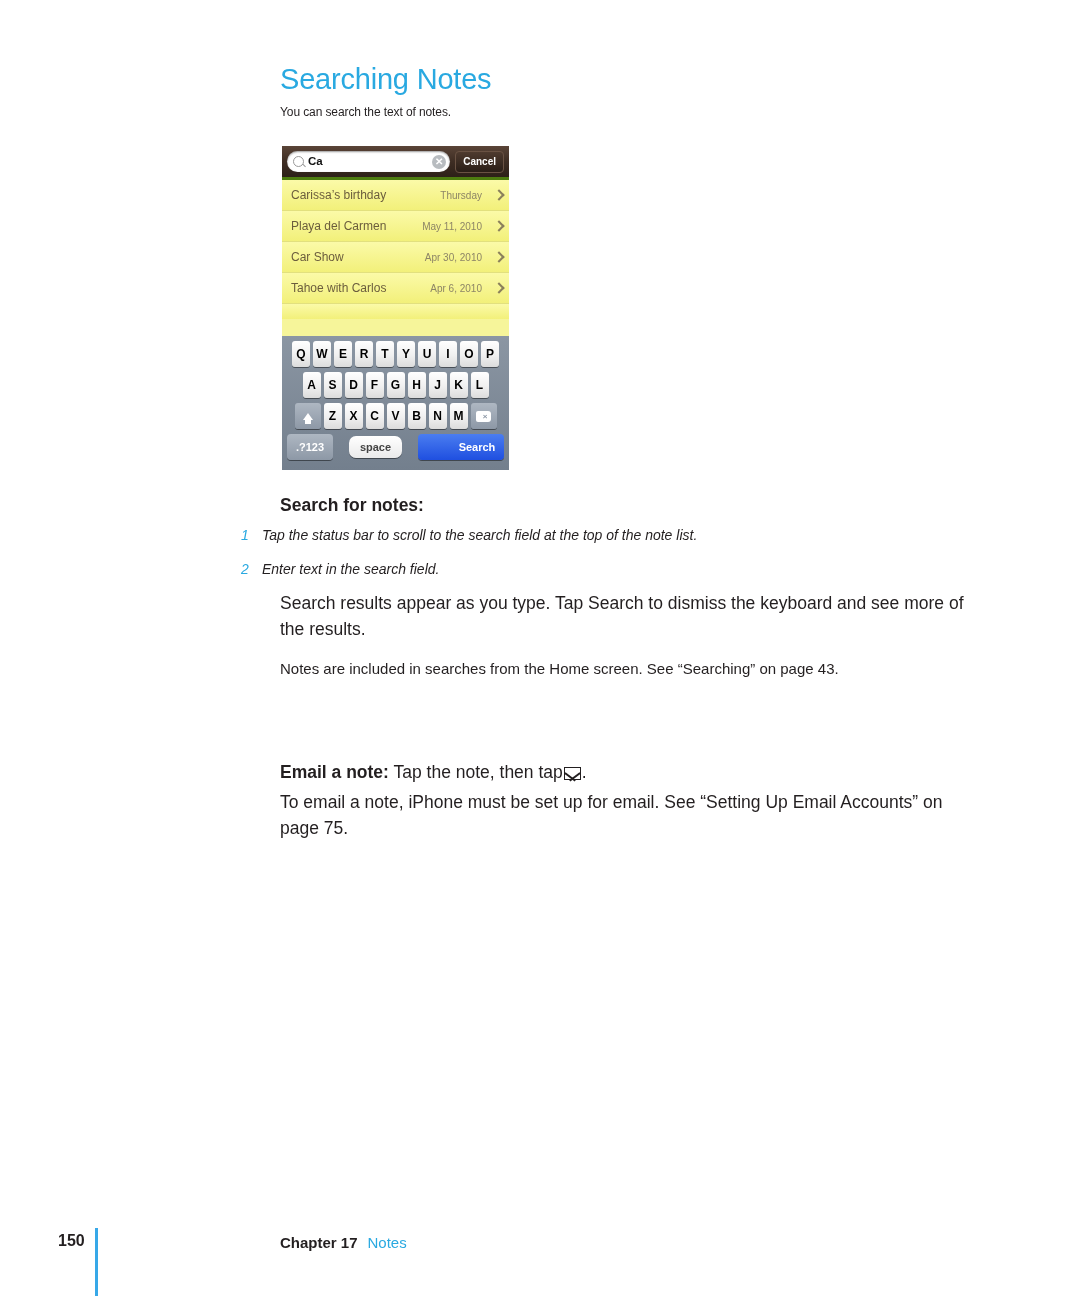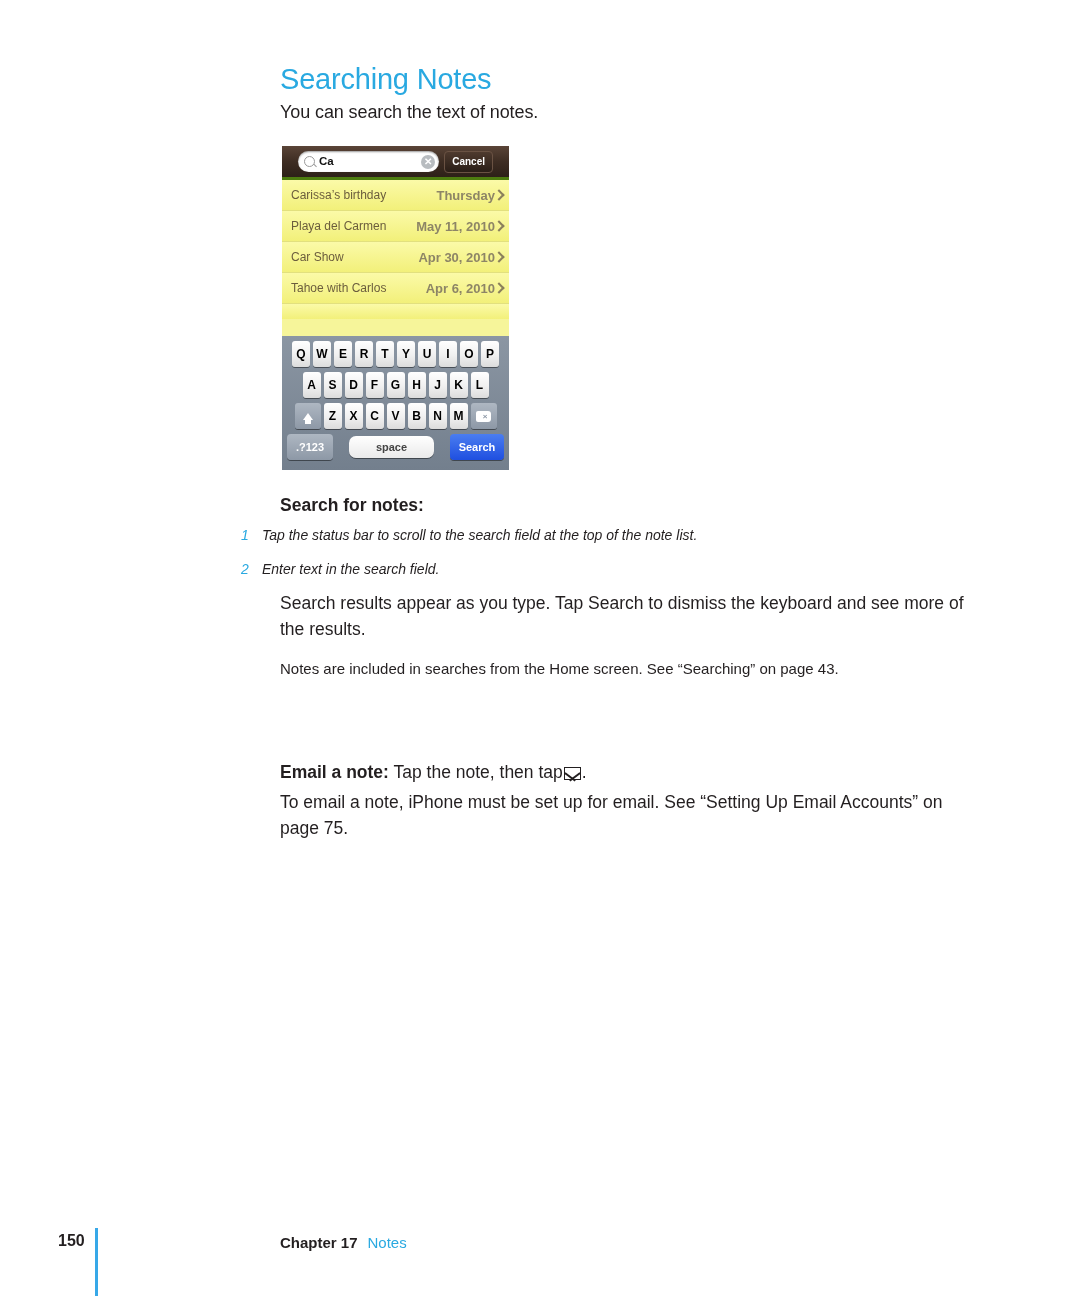--- a/index.html
+++ b/index.html
@@ -30,21 +30,21 @@
     color: #29a9e1;
     letter-spacing: -0.2px;
     white-space: nowrap;
   }
   #heading-searching { top: 63px; }
   #heading-emailing  { top: 721px; }
 
   .body-line {
     position: absolute;
     left: 280px;
-    font-size: 18px;
+    font-size: 12px;
     line-height: 24px;
     color: #231f20;
     letter-spacing: -0.1px;
     text-align: right;
   }
   #intro-line { top: 100px; white-space: nowrap; }
 
   .bold-lead {
     font-weight: bold;
   }
@@ -62,21 +62,21 @@
     font-family: "Liberation Sans", sans-serif;
   }
 
   
   .sb-bar {
     position: relative;
     height: 31px;
     background: linear-gradient(to bottom, #5a4437 0%, #3e2d23 50%, #2d2018 100%);
     display: flex;
     align-items: center;
-    padding: 0 16px;
+    padding: 0 5px;
     box-sizing: border-box;
   }
   .sb-field {
     position: relative;
     flex: 1;
     height: 21px;
     background: #ffffff;
     border-radius: 11px;
     display: flex;
     align-items: center;
@@ -148,25 +148,24 @@
     border-bottom: 1px solid #e2e07e;
     background: linear-gradient(to bottom, #fbfaa8 0%, #f2f07a 100%);
   }
   .sb-row-title {
     font-size: 12px;
     color: #6b5d3d;
     flex: 1;
     white-space: nowrap;
   }
   .sb-row-date {
-    font-size: 13px;
+    font-size: 10px;
     color: #8d8566;
-    margin-right: 0;
-    white-space: nowrap;
-    font-weight: bold;
+    margin-right: 13px;
+    white-space: nowrap;
   }
   .sb-chevron {
     width: 6px; height: 6px;
     border-right: 2px solid #8a7f5c;
     border-top: 2px solid #8a7f5c;
     transform: rotate(45deg);
     flex: none;
   }
   .sb-row-partial { height: 15px; border-bottom: none; }
 
@@ -271,20 +270,21 @@
   .kb-search {
     width: 54px; height: 26px;
     background: linear-gradient(to bottom, #4a7df0 0%, #1f4fe0 100%);
     border-radius: 4px;
     box-shadow: 0 1px 0 rgba(0,0,0,0.45);
     color: #ffffff;
     font-size: 11px;
     font-weight: bold;
     display: flex; align-items: center; justify-content: center;
     flex: none;
+    padding-left: 32px;
   }
 
   
   #proc-title {
     position: absolute;
     left: 280px;
     top: 495px;
     font-size: 17.5px;
     font-weight: bold;
     white-space: nowrap;

